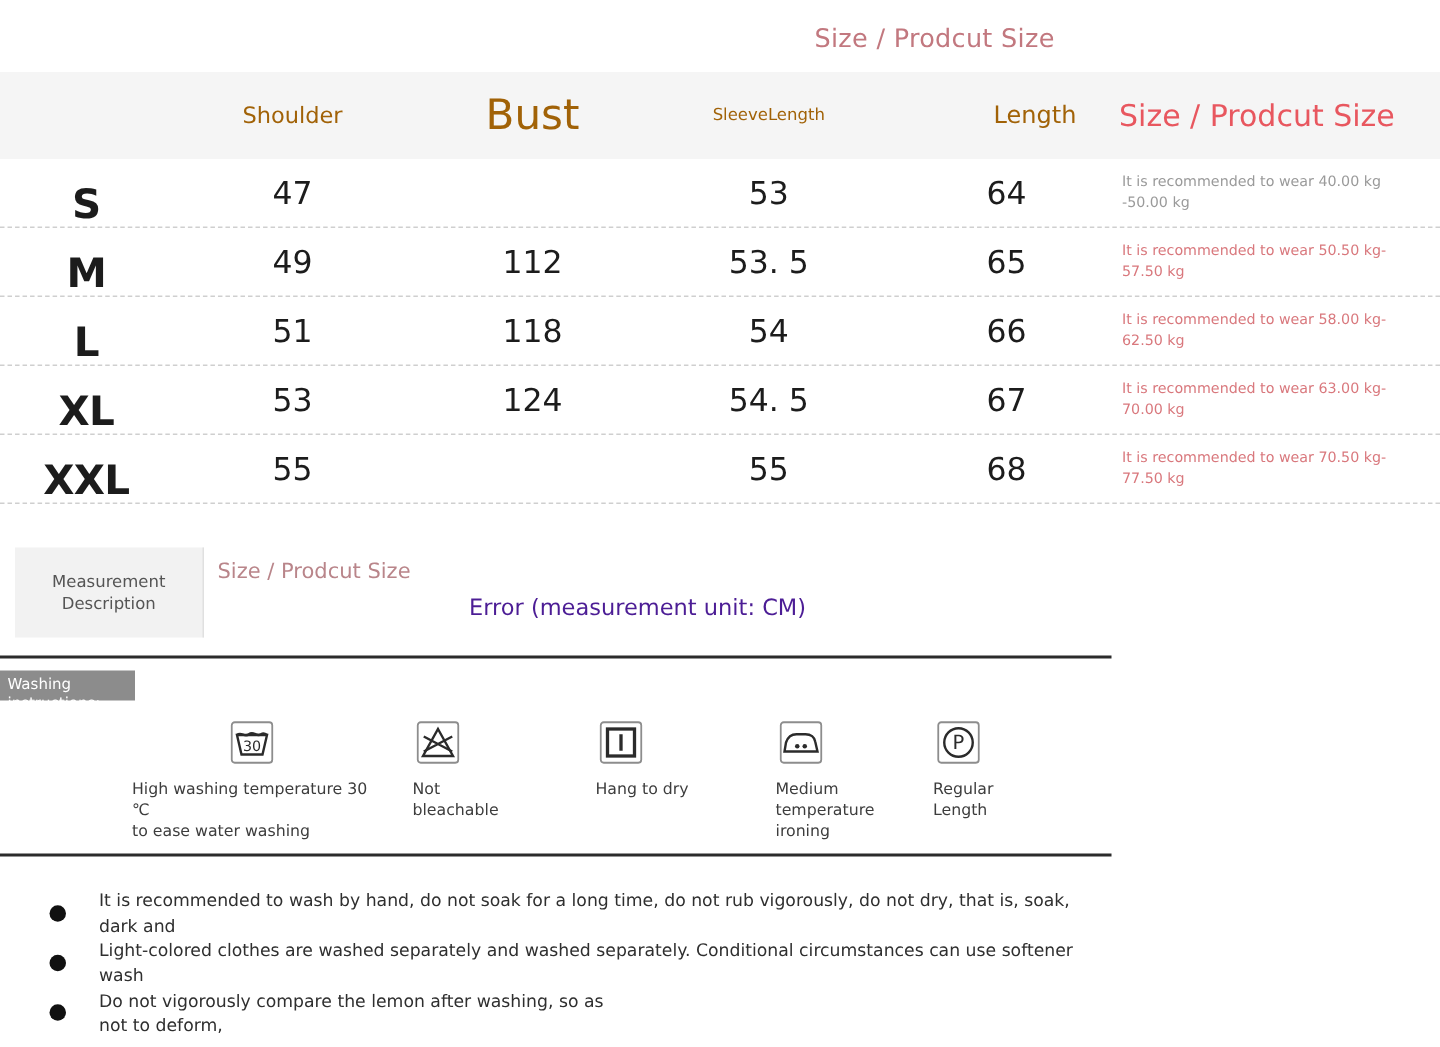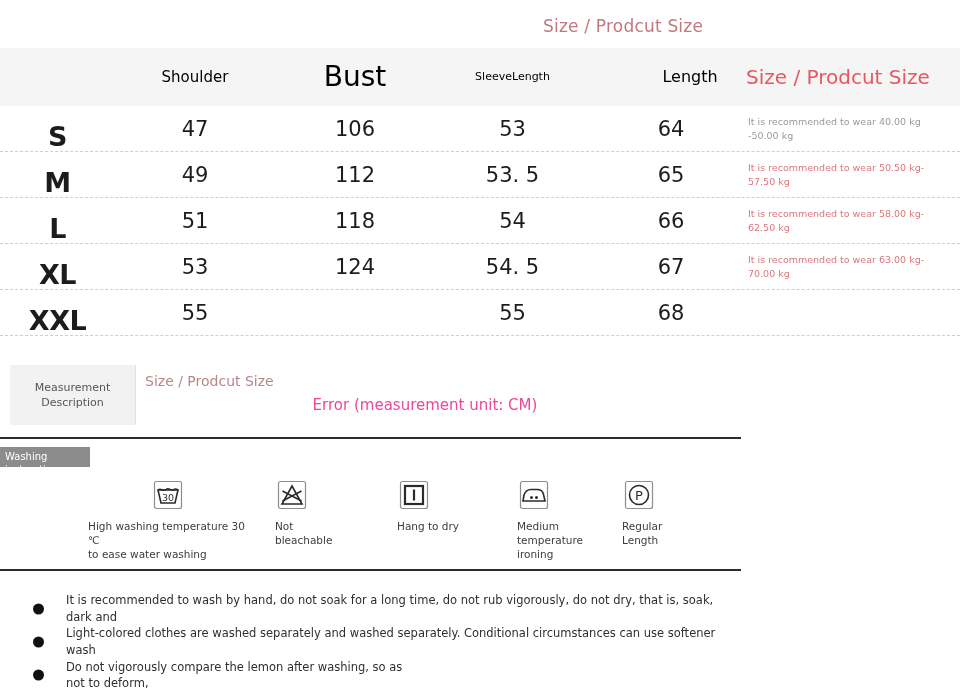--- a/index.html
+++ b/index.html
@@ -34,21 +34,21 @@
     position: absolute;
     left: 0; top: 48px;
     width: 960px; height: 58px;
     background: #f5f5f5;
   }
   .head-cell {
     position: absolute;
     top: 0; height: 58px;
     display: flex; align-items: center; justify-content: center;
     text-align: center;
-    color: #000000;
+    color: #a16207;
     line-height: 1.12;
   }
   .hc-shoulder { left: 115px; width: 160px; font-size: 15px; }
   .hc-bust     { left: 280px; width: 150px; font-size: 28px; }
   .hc-sleeve   { left: 440px; width: 145px; font-size: 11px; }
   .hc-length   { left: 600px; width: 180px; font-size: 16px; }
   .hc-note     {
     left: 742px; width: 218px; font-size: 20px;
     color: #e8575f; justify-content: flex-start; padding-left: 4px;
     white-space: nowrap;
@@ -105,21 +105,21 @@
     text-align: center;
   }
   .meas-title {
     position: absolute; left: 135px; top: 8px;
     font-size: 14px; color: #b9858a;
     white-space: nowrap;
   }
   .meas-error {
     position: absolute; left: 135px; top: 31px;
     width: 560px; text-align: center;
-    font-size: 15px; color: #ec4899;
+    font-size: 15px; color: #4c1d95;
     white-space: nowrap;
   }
 
   
   .rule {
     position: absolute;
     left: 0; width: 741px; height: 2px;
     background: #2b2b2b;
   }
   .rule-1 { top: 437px; }
@@ -202,21 +202,20 @@
       <span>Length</span>
     </div>
     <div class="head-cell hc-length">Length</div>
     <div class="head-cell hc-note">Size / Prodcut Size</div>
   </div>
 
   <div class="rows" id="rows">
       <div class="row">
         <div class="cell c-size">S</div>
         <div class="cell c-shoulder">47</div>
-        <div class="cell c-bust">106</div>
         <div class="cell c-sleeve">53</div>
         <div class="cell c-length">64</div>
         <div class="cell c-note">It is recommended to wear 40.00 kg -50.00 kg</div>
       </div>
       <div class="row">
         <div class="cell c-size">M</div>
         <div class="cell c-shoulder">49</div>
         <div class="cell c-bust">112</div>
         <div class="cell c-sleeve">53. 5</div>
         <div class="cell c-length">65</div>
@@ -236,20 +235,21 @@
         <div class="cell c-bust">124</div>
         <div class="cell c-sleeve">54. 5</div>
         <div class="cell c-length">67</div>
         <div class="cell c-note red">It is recommended to wear 63.00 kg-70.00 kg</div>
       </div>
       <div class="row">
         <div class="cell c-size">XXL</div>
         <div class="cell c-shoulder">55</div>
         <div class="cell c-sleeve">55</div>
         <div class="cell c-length">68</div>
+        <div class="cell c-note red">It is recommended to wear 70.50 kg-77.50 kg</div>
       </div>
     </div>
 
   <div class="meas-wrap">
     <div class="meas-label">
       <div>
         <div>Measurement</div>
         <div>Description</div>
       </div>
     </div>

